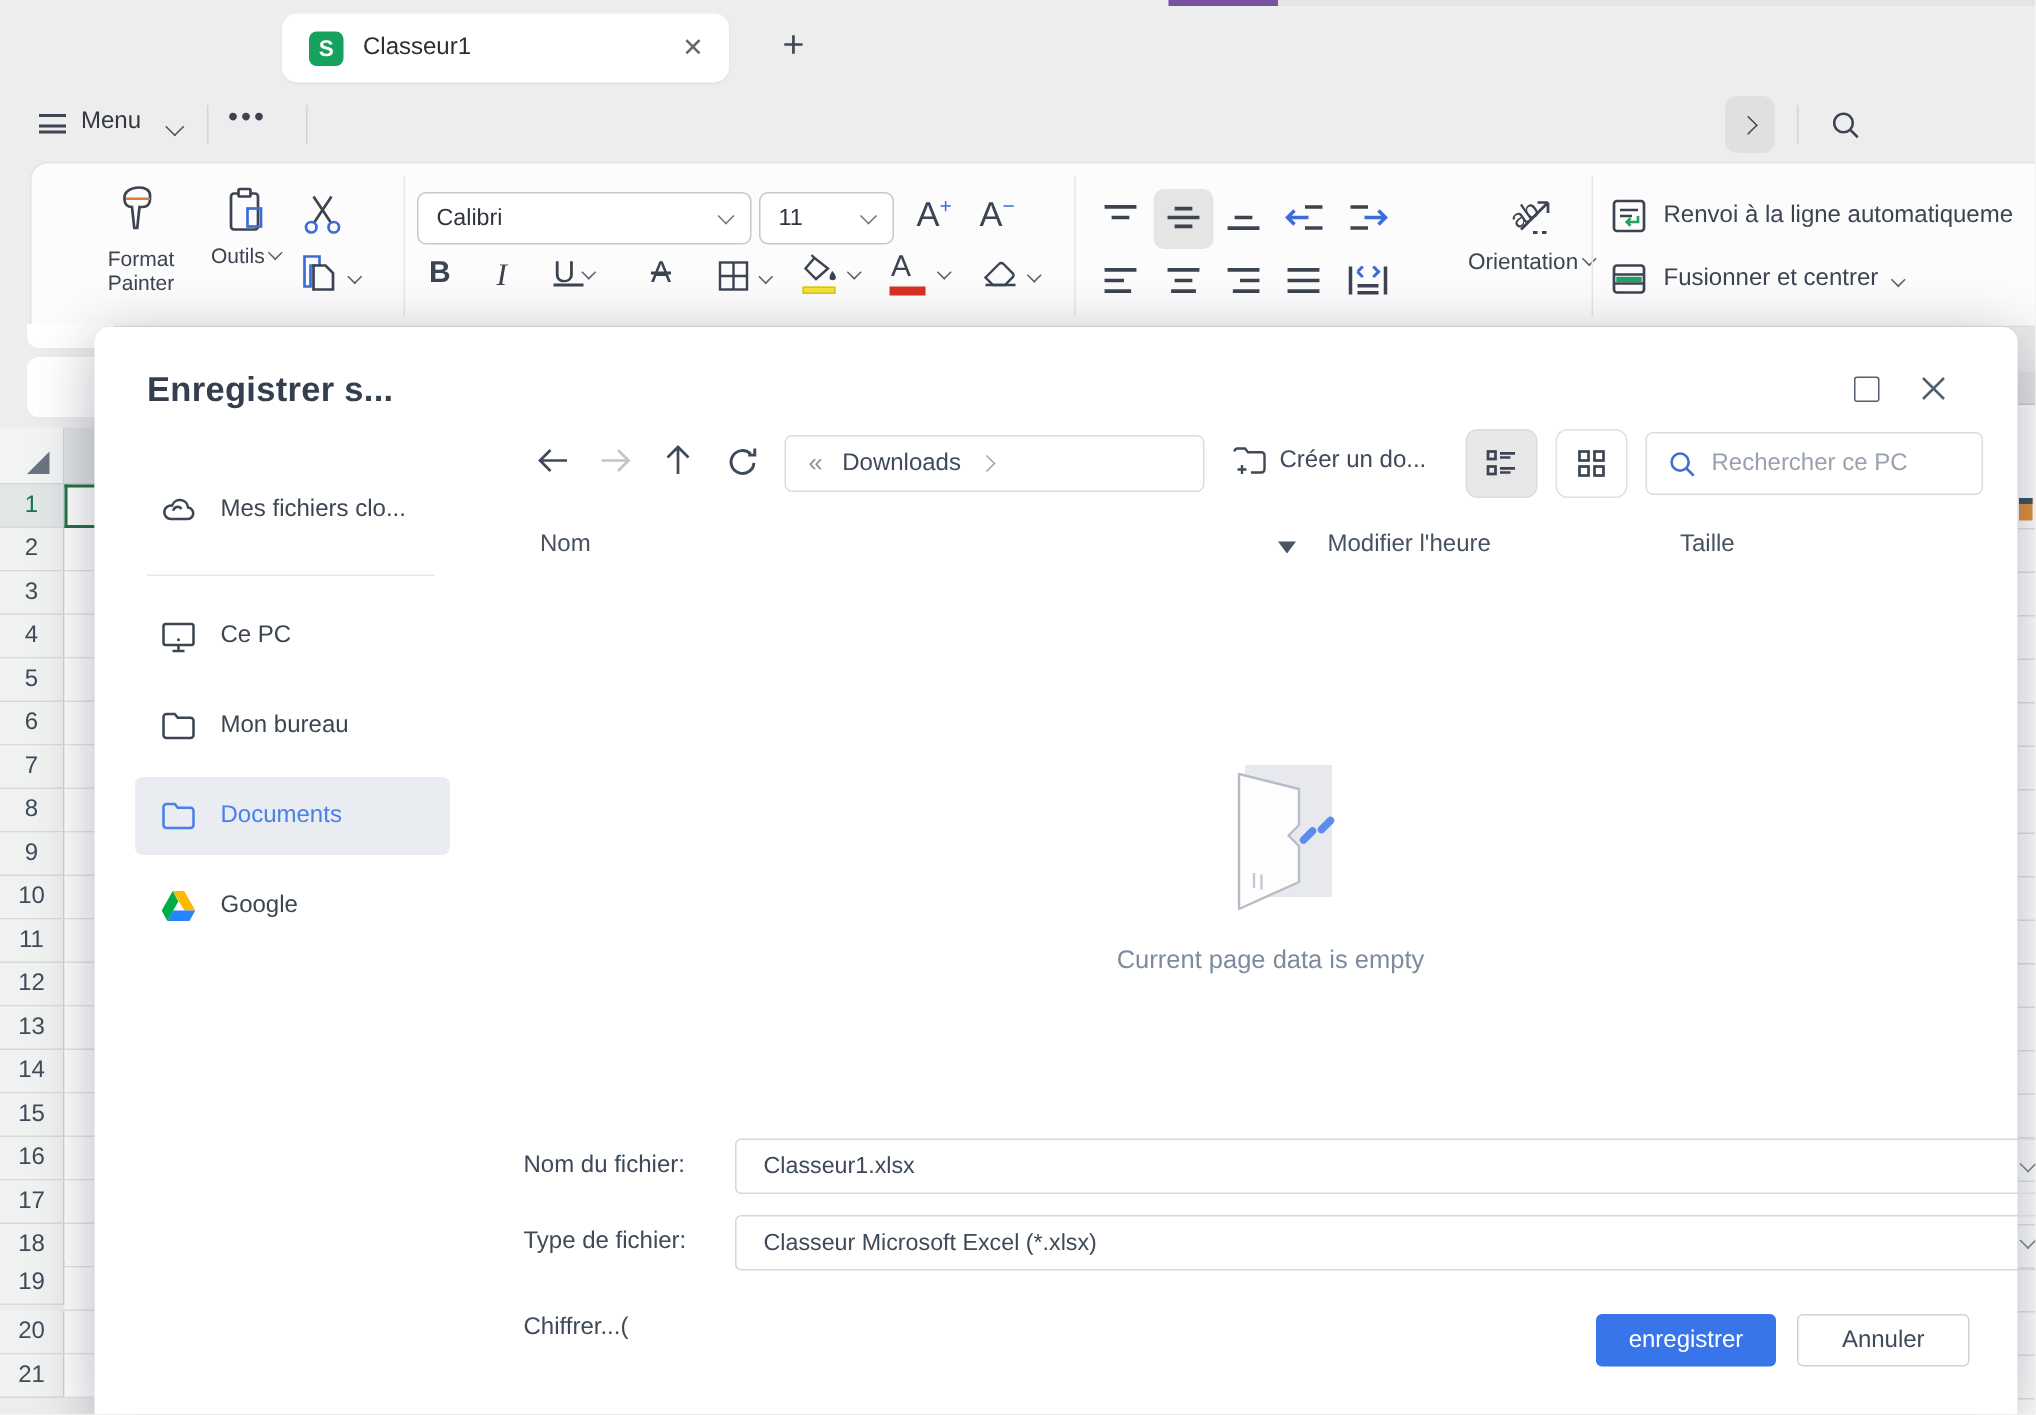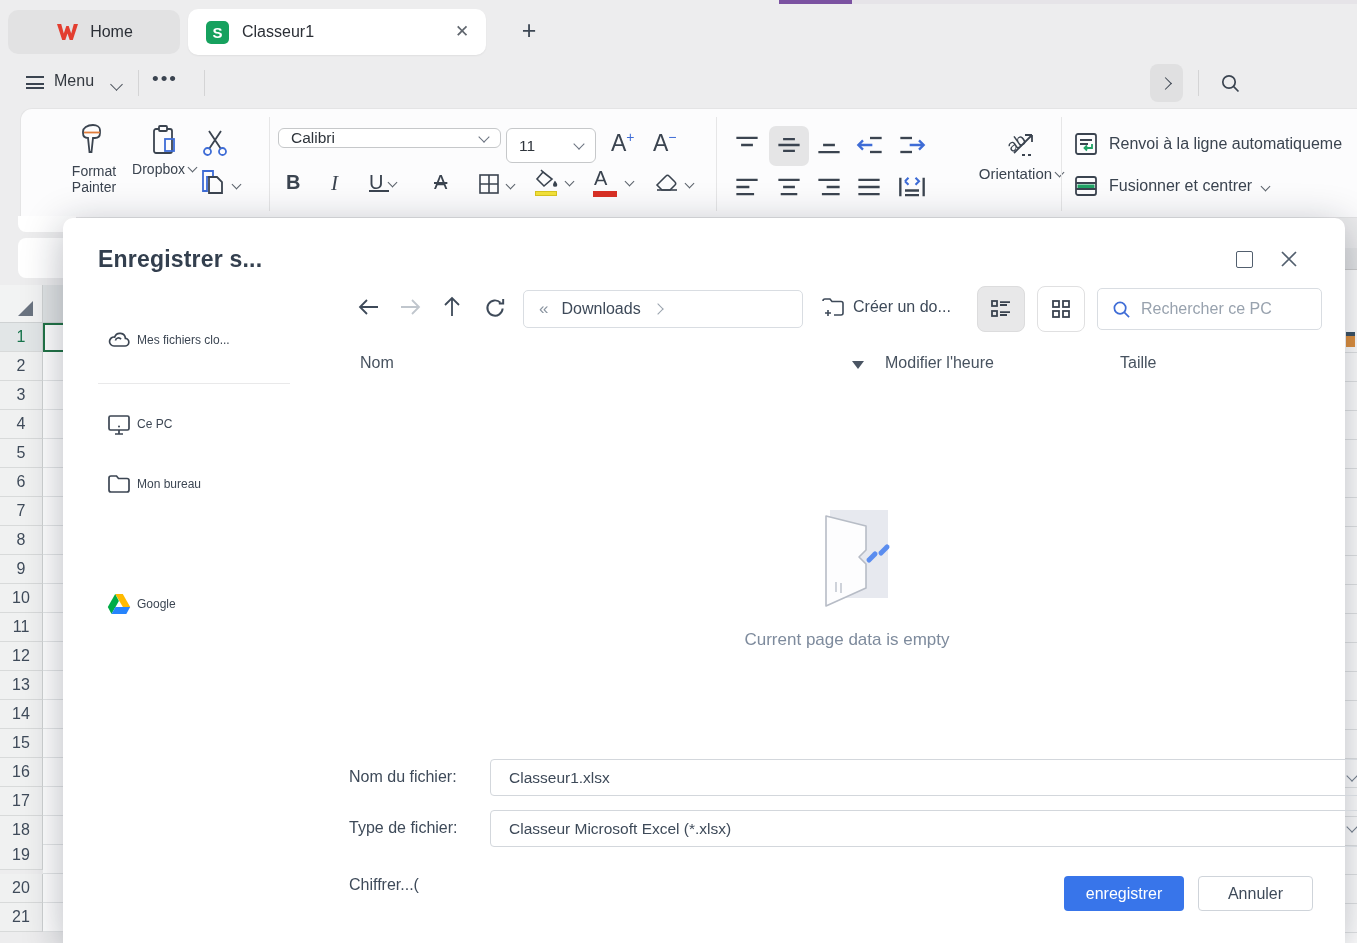--- a/index.html
+++ b/index.html
@@ -61,22 +61,22 @@
   .right-strip .hd1 { position:absolute; left:0; top:0; width:12px; height:30px; background:#ededee; }
   .right-strip .hd2 { position:absolute; left:0; top:30px; width:12px; height:22px; background:#e5e6e7; border-bottom:1px solid #cfcfcf; }
   .right-strip .gl { position:absolute; left:0; width:12px; height:1px; background:#e2e4e5; }
   .right-strip .mini { position:absolute; left:1px; top:114px; width:9px; height:15px; background:#e0913f; border-top:4px solid #3d5466; }
 
   
   .dialog { left:63px; top:218px; width:1282px; height:725px; background:#fff; border-radius:10px 10px 0 0;
             box-shadow:0 8px 40px rgba(15,23,42,.30); }
   .dialog .abs { position:absolute; }
   .dlg-title { left:35px; top:28px; font-size:23px; font-weight:bold; color:#333f4e; letter-spacing:.2px; }
-  .side-item { position:absolute; left:27px; width:210px; height:44px; display:flex; align-items:center; gap:5px;
-               padding-left:16px; color:#3c4653; font-size:12px; border-radius:5px; cursor:default; }
+  .side-item { position:absolute; left:27px; width:210px; height:44px; display:flex; align-items:center; gap:15px;
+               padding-left:16px; color:#3c4653; font-size:16px; border-radius:5px; cursor:default; }
   .side-item.selected { height:52px; background:#e9edf2; color:#4a7fe8; }
   .side-item .side-icon { width:26px; height:26px; display:flex; align-items:center; justify-content:center; }
   .side-divider { position:absolute; left:35px; width:192px; height:1px; background:#e9e9ea; }
   .win-max { left:1173px; top:33px; width:17px; height:17px; border:1.6px solid #525f6e; border-radius:2px; }
   .win-close { left:1216px; top:31px; width:20px; height:20px; }
 
   .nav-ico { width:24px; height:24px; }
   .crumb-box { left:460px; top:72px; width:280px; height:38px; border:1px solid #d9dde2; border-radius:5px;
                display:flex; align-items:center; gap:13px; padding-left:15px; }
   .crumb-back { color:#8a94a0; font-size:17px; }
@@ -108,26 +108,20 @@
 </style>
 </head>
 <body>
 
 <div id="app">
 
   <div class="abs progress-track">
     <div class="abs progress-fill"></div>
   </div>
 
-  <div class="abs home-tab">
-    <svg width="25" height="20" viewBox="0 0 25 20">
-      <path d="M2 2h4.2l2.6 9.5L11.3 4h2.4l2.5 7.5L18.8 2H23l-5.2 16h-3.1l-2.2-6.6L10.3 18H7.2z" fill="#e33e30"></path>
-    </svg>
-    <span>Home</span>
-  </div>
   <div class="abs doc-tab">
     <div class="s-badge">S</div>
     <div class="doc-title">Classeur1</div>
     <div class="tab-close">✕</div>
   </div>
   <div class="abs newtab-btn">+</div>
 
   <div class="abs hamburger"></div>
   <div class="abs menu-word">Menu</div>
   <span class="abs chev" style="left:112px; top:80px;"></span>
@@ -152,37 +146,37 @@
       </svg>
       <div class="rlabel">Format</div>
       <div class="rlabel">Painter</div>
     </div>
     <div class="abs" style="left:108px; top:14px; width:70px; text-align:center;">
       <svg width="32" height="34" viewBox="0 0 32 34" fill="none" stroke="#3b4450" stroke-width="1.8">
         <rect x="6" y="6" width="18" height="24" rx="2"></rect>
         <rect x="11" y="3" width="8" height="5" rx="1" fill="#fcfcfd"></rect>
         <rect x="17" y="16" width="9" height="12" stroke="#3e6cd6"></rect>
       </svg>
-      <div class="rlabel"><span>Dropbox</span> <span class="chev-s"></span></div>
+      <div class="rlabel"><span>Outils</span> <span class="chev-s"></span></div>
     </div>
     <svg class="abs" style="left:178px; top:18px;" width="32" height="30" viewBox="0 0 32 30" fill="none" stroke="#3e6cd6" stroke-width="1.8">
       <path d="M10 4 L22 22 M22 4 L10 22" stroke="#3b4450"></path>
       <circle cx="8.5" cy="24.5" r="3.5"></circle>
         <circle cx="23.5" cy="24.5" r="3.5"></circle>
     </svg>
     <div class="abs" style="left:176px; top:58px;">
       <svg width="30" height="30" viewBox="0 0 30 30" fill="none" stroke-width="1.8">
         <path d="M6 4 h10 v6 h-6 v14 h-4 z" stroke="#3e6cd6"></path>
         <path d="M12 10 h8 l5 5 v11 h-13 z" stroke="#3b4450" fill="#fcfcfd"></path>
       </svg>
       <span class="chev-s" style="position:absolute; left:36px; top:14px;"></span>
     </div>
     <div class="abs rdiv" style="left:248px; top:8px; height:94px;"></div>
 
-    <div class="abs combo" style="left:257px; top:19px; width:223px; height:20px;">
+    <div class="abs combo" style="left:257px; top:19px; width:223px; height:35px;">
       <div class="val">Calibri</div>
       <span class="chev"></span>
     </div>
     <div class="abs combo" style="left:485px; top:19px; width:90px; height:35px;">
       <div class="val">11</div>
       <span class="chev"></span>
     </div>
     <div class="abs glyph" style="left:590px; top:20px; font-size:23px;">A<sup style="color:#3e6cd6; font-size:14px;">+</sup></div>
     <div class="abs glyph" style="left:632px; top:20px; font-size:23px;">A<sup style="color:#3e6cd6; font-size:14px;">−</sup></div>
 
@@ -386,20 +380,28 @@
           <span class="side-label">Ce PC</span>
         </div>
         <div class="side-item" style="top: 244px;">
           <span class="side-icon">
             <svg width="26" height="26" viewBox="0 0 26 26" fill="none" stroke="currentColor" stroke-width="1.7">
               <path d="M3 7a2 2 0 0 1 2-2h5.5l2 2.5H21a2 2 0 0 1 2 2V19a2 2 0 0 1-2 2H5a2 2 0 0 1-2-2z"></path>
             </svg>
           </span>
           <span class="side-label">Mon bureau</span>
         </div>
+        <div class="side-item selected" style="top: 300px;">
+          <span class="side-icon">
+            <svg width="26" height="26" viewBox="0 0 26 26" fill="none" stroke="currentColor" stroke-width="1.7">
+              <path d="M3 7a2 2 0 0 1 2-2h5.5l2 2.5H21a2 2 0 0 1 2 2V19a2 2 0 0 1-2 2H5a2 2 0 0 1-2-2z"></path>
+            </svg>
+          </span>
+          <span class="side-label">Documents</span>
+        </div>
         <div class="side-item" style="top: 364px;">
           <span class="side-icon">
             <svg width="24" height="22" viewBox="0 0 24 22">
               <path d="M8.2 1h7.6l7.4 13h-7.3z" fill="#ffba00"></path>
               <path d="M8.2 1 0.8 14l3.7 7 7.4-13z" fill="#00ac47"></path>
               <path d="M4.5 21h14.8l3.9-7H8.4z" fill="#2684fc"></path>
             </svg>
           </span>
           <span class="side-label">Google</span>
         </div>

